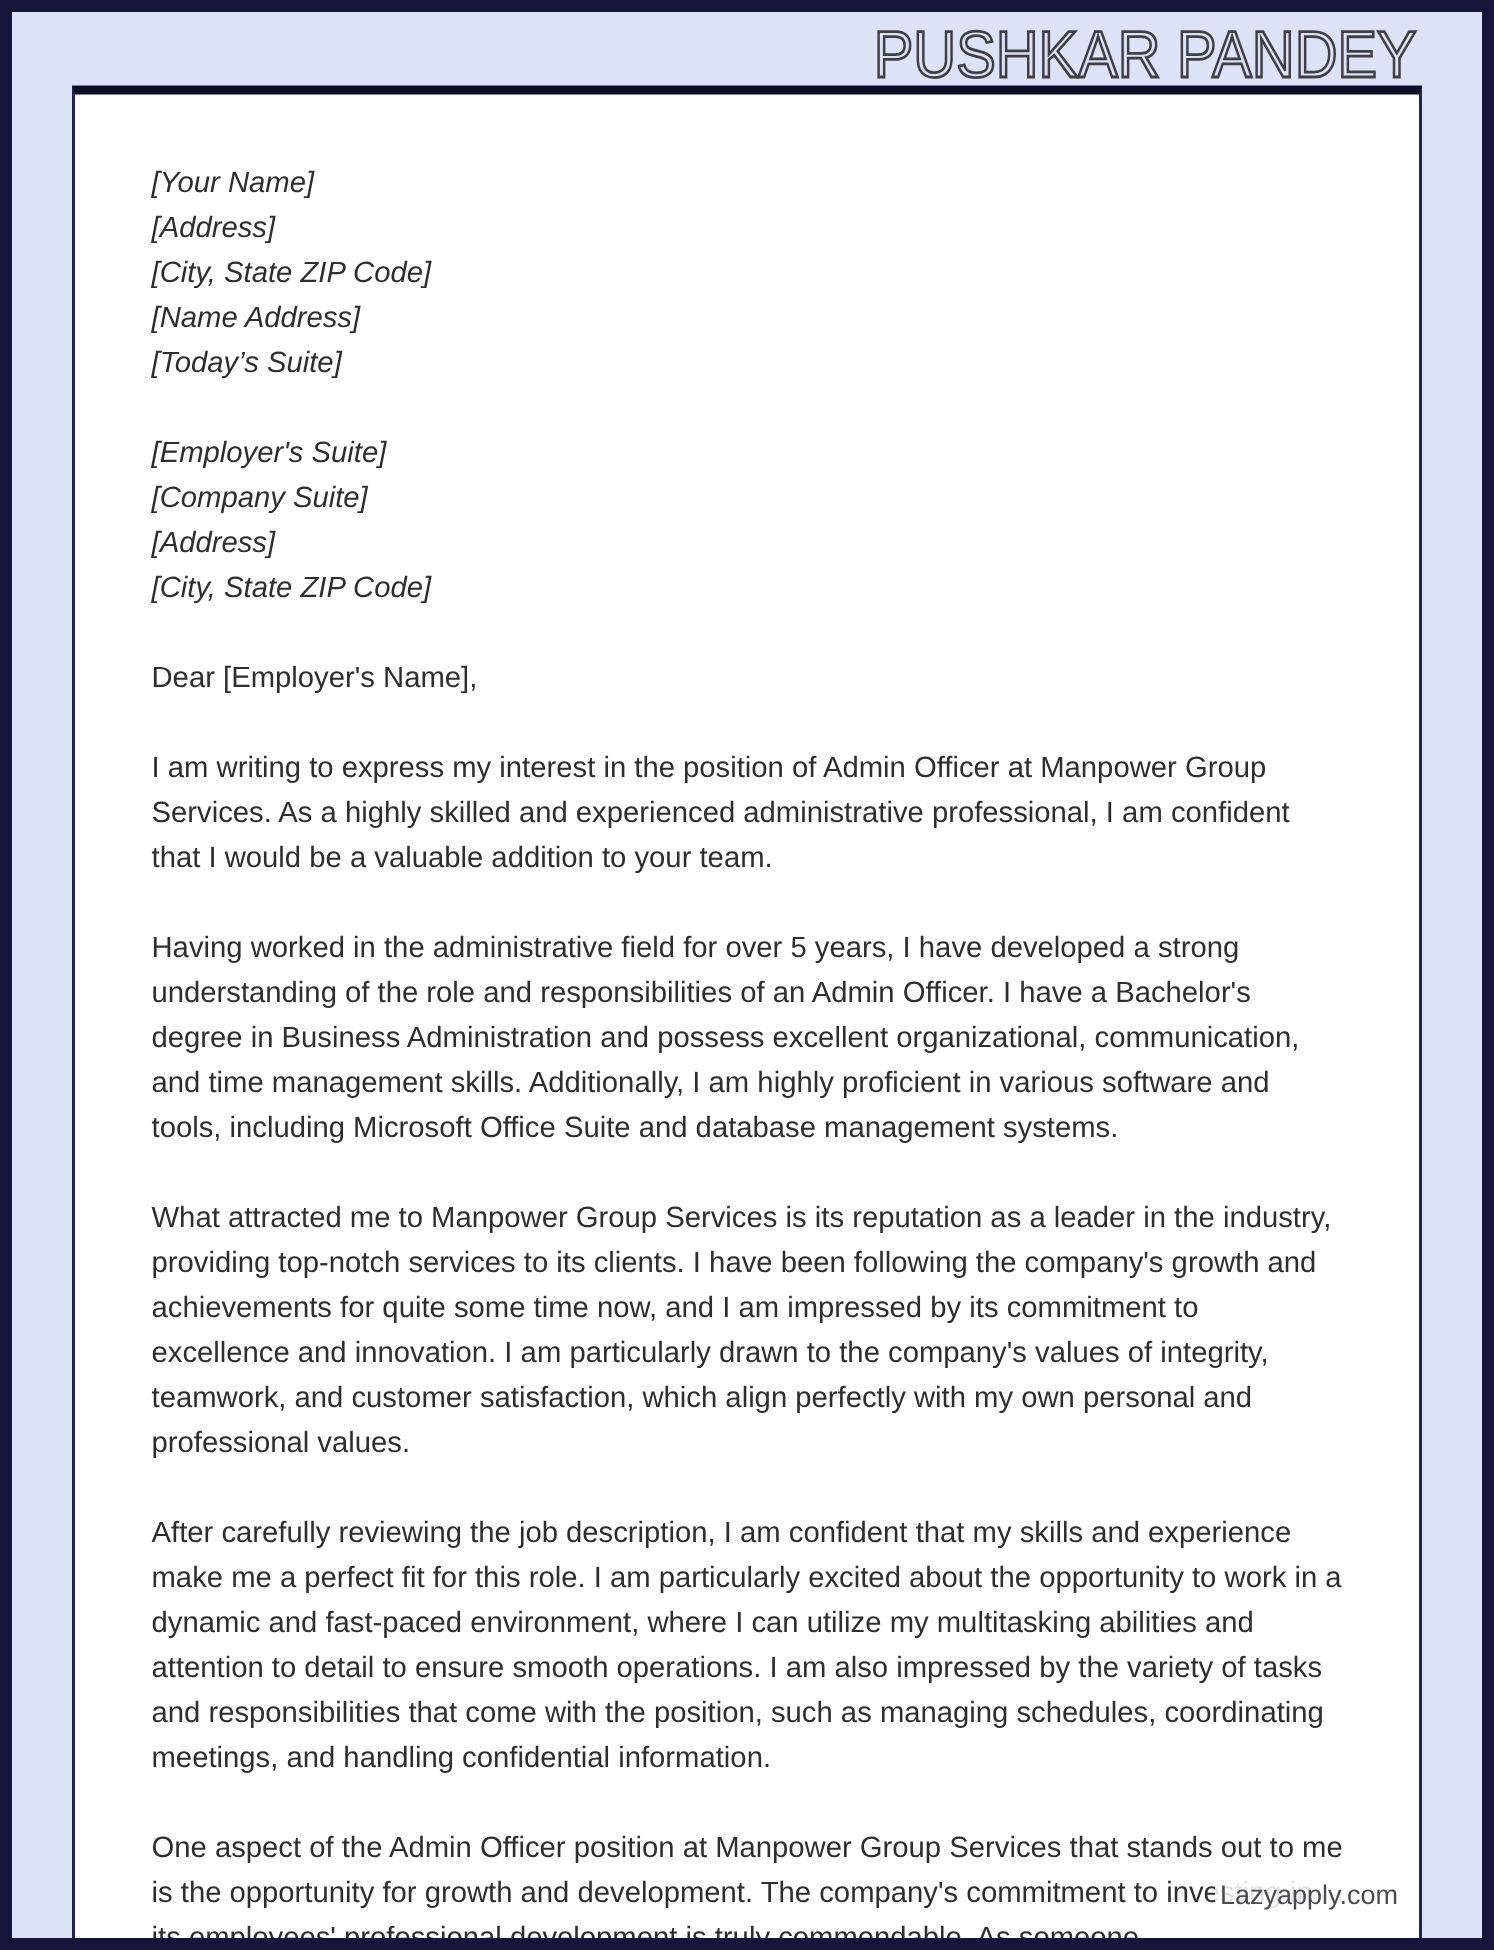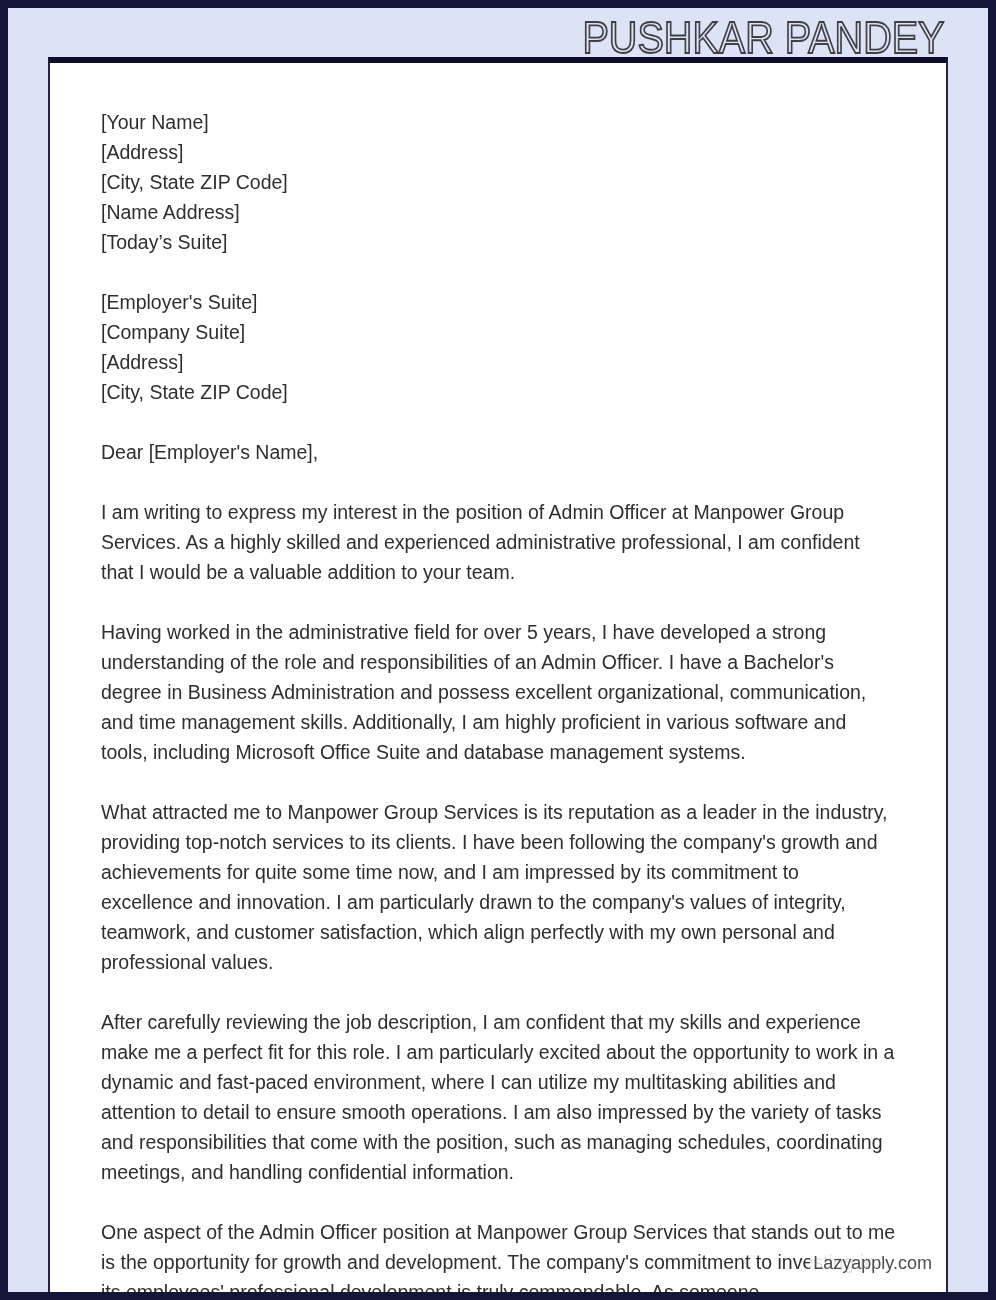--- a/index.html
+++ b/index.html
@@ -15,21 +15,21 @@
     background: #dde3f7;
     border: 8px solid #15153a;
     overflow: hidden;
   }
   .header {
     position: absolute;
     top: 6px;
     right: 44px;
     height: 48px;
     display: flex;
-    align-items: center;
+    align-items: flex-end;
   }
   .header-name {
     font-size: 43px;
     font-weight: 500;
     letter-spacing: 0px;
     color: transparent;
     -webkit-text-stroke: 1.8px #3f3f44;
     text-shadow: none;
     transform: scaleX(0.92) scaleY(1.02);
     transform-origin: right center;
@@ -47,21 +47,21 @@
     padding: 44px 50px 0 51px;
     overflow: hidden;
   }
   .letter {
     color: #2e2e30;
     font-size: 19.5px;
     line-height: 30px;
   }
   .block { margin-bottom: 30px; }
   .para  { margin-bottom: 30px; margin-top: 12px; }
-  .line  { white-space: nowrap; }
+  .line  { white-space: nowrap; font-style: italic; }
   .watermark {
     position: absolute;
     right: 11px;
     bottom: 32px;
     font-size: 18px;
     color: #4b4b4f;
     background: rgba(255,255,255,0.85);
     padding: 1px 3px;
   }
 </style>

